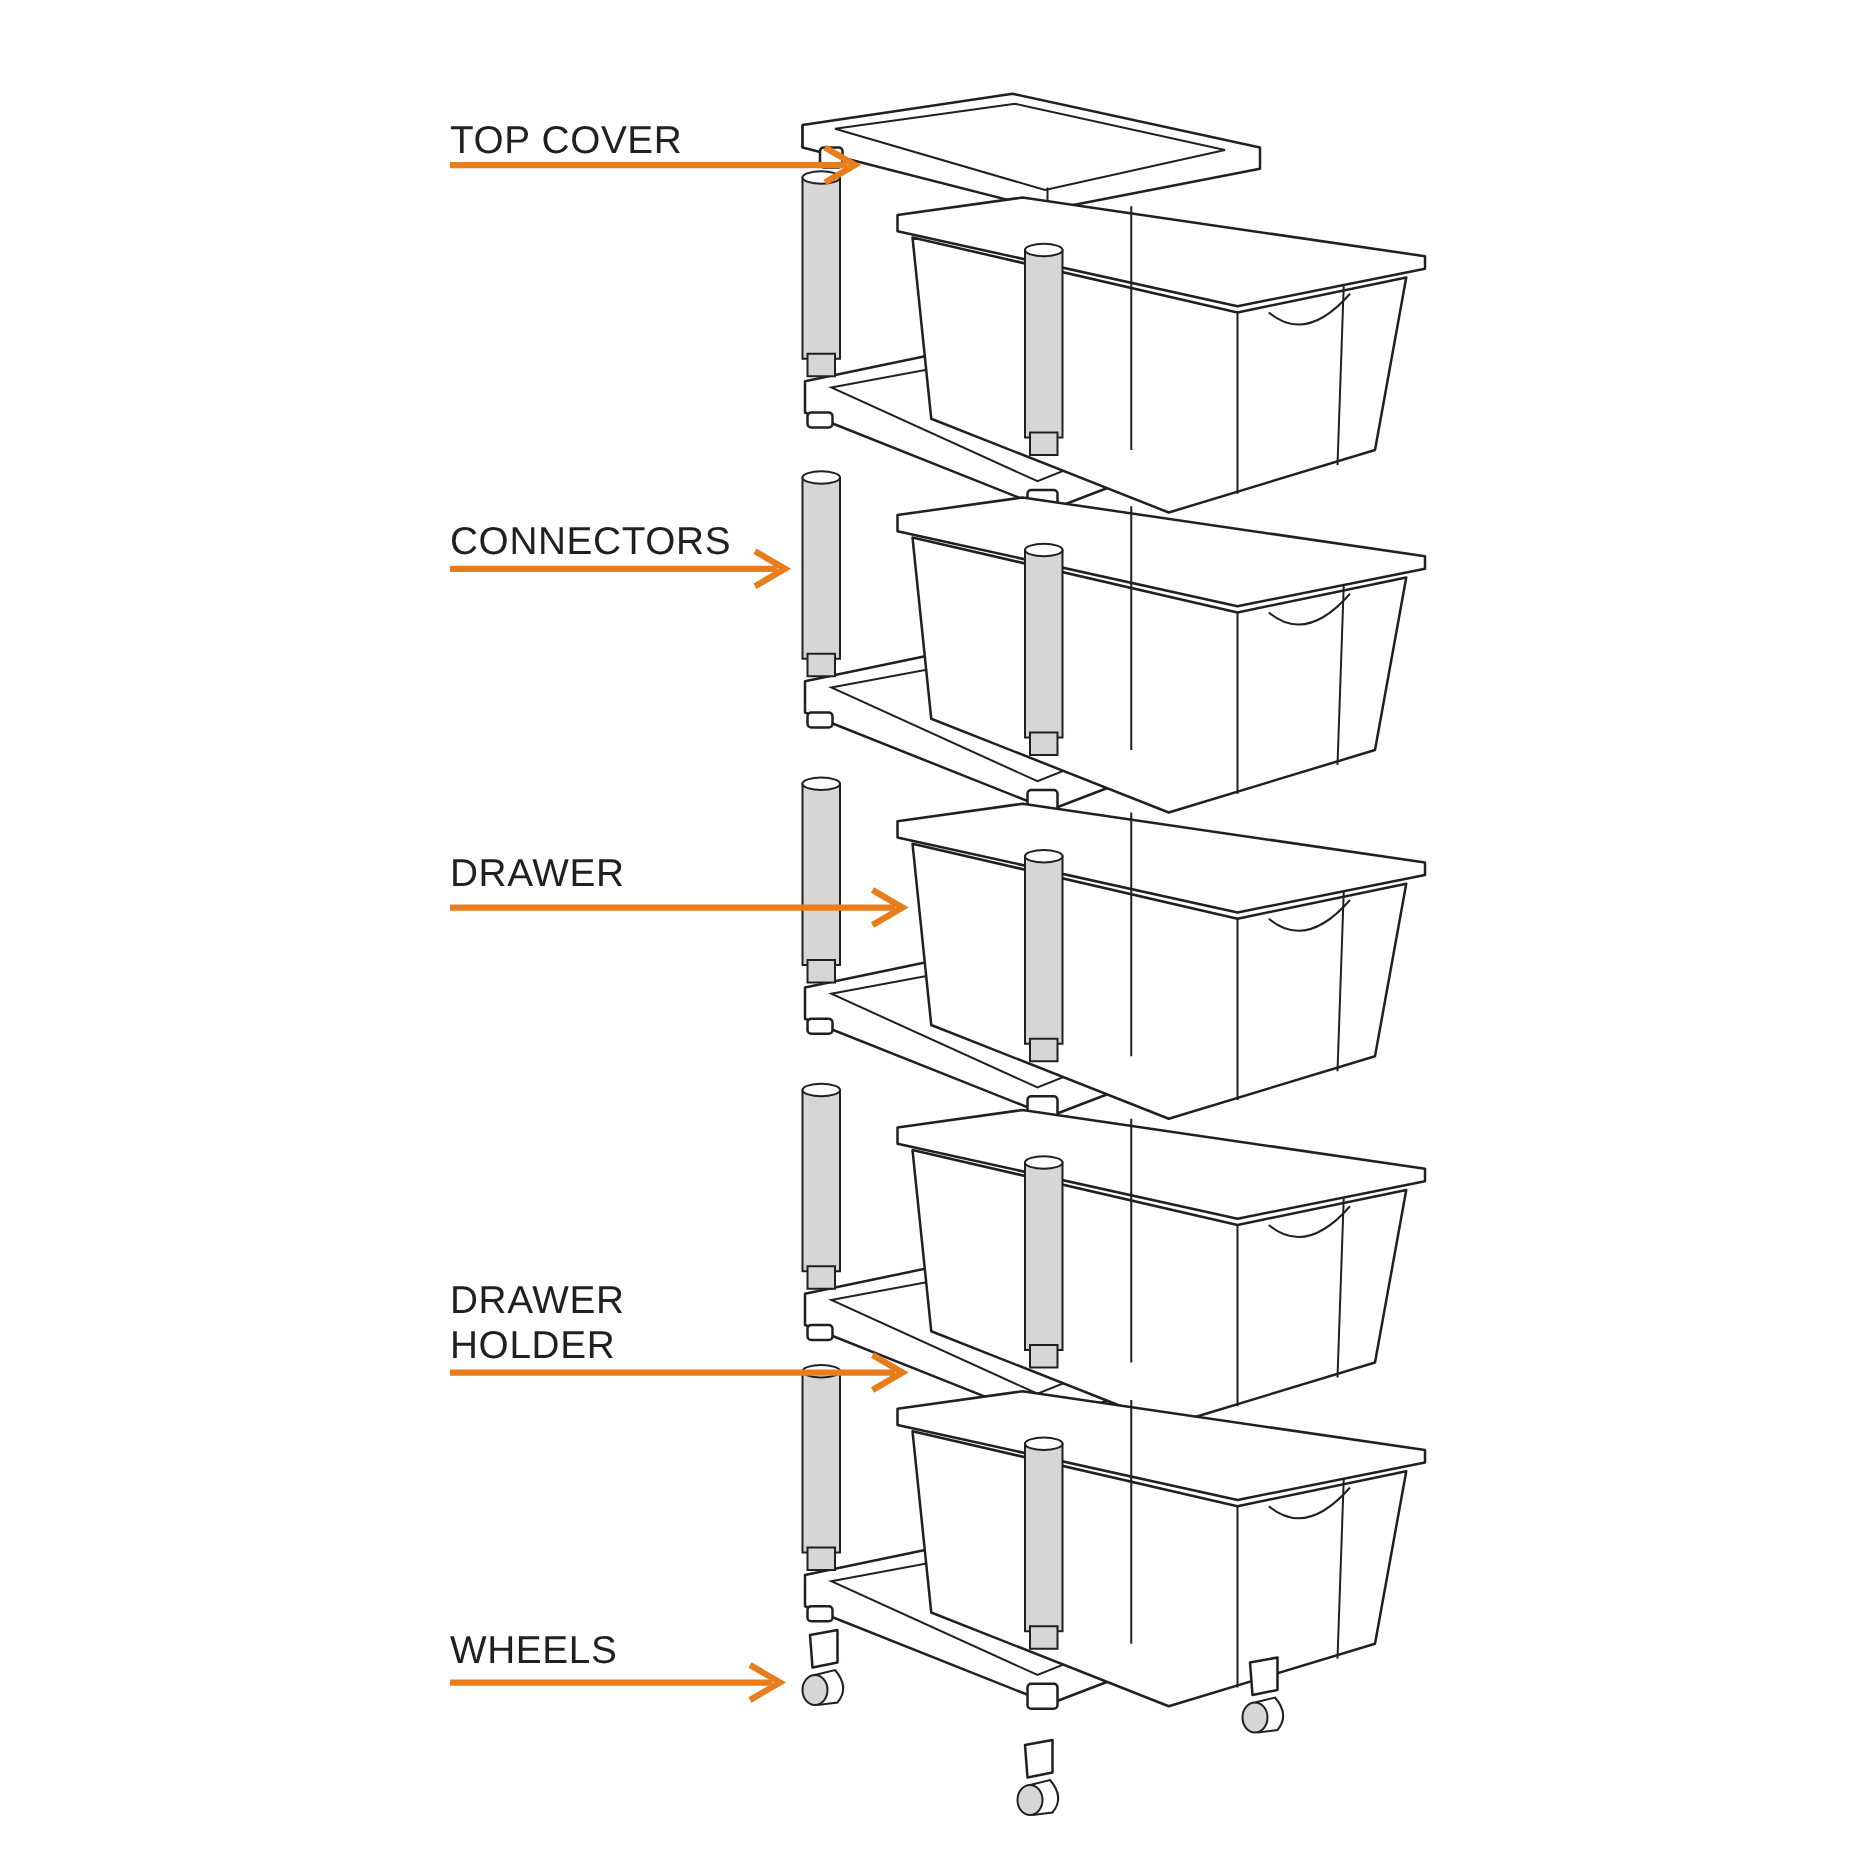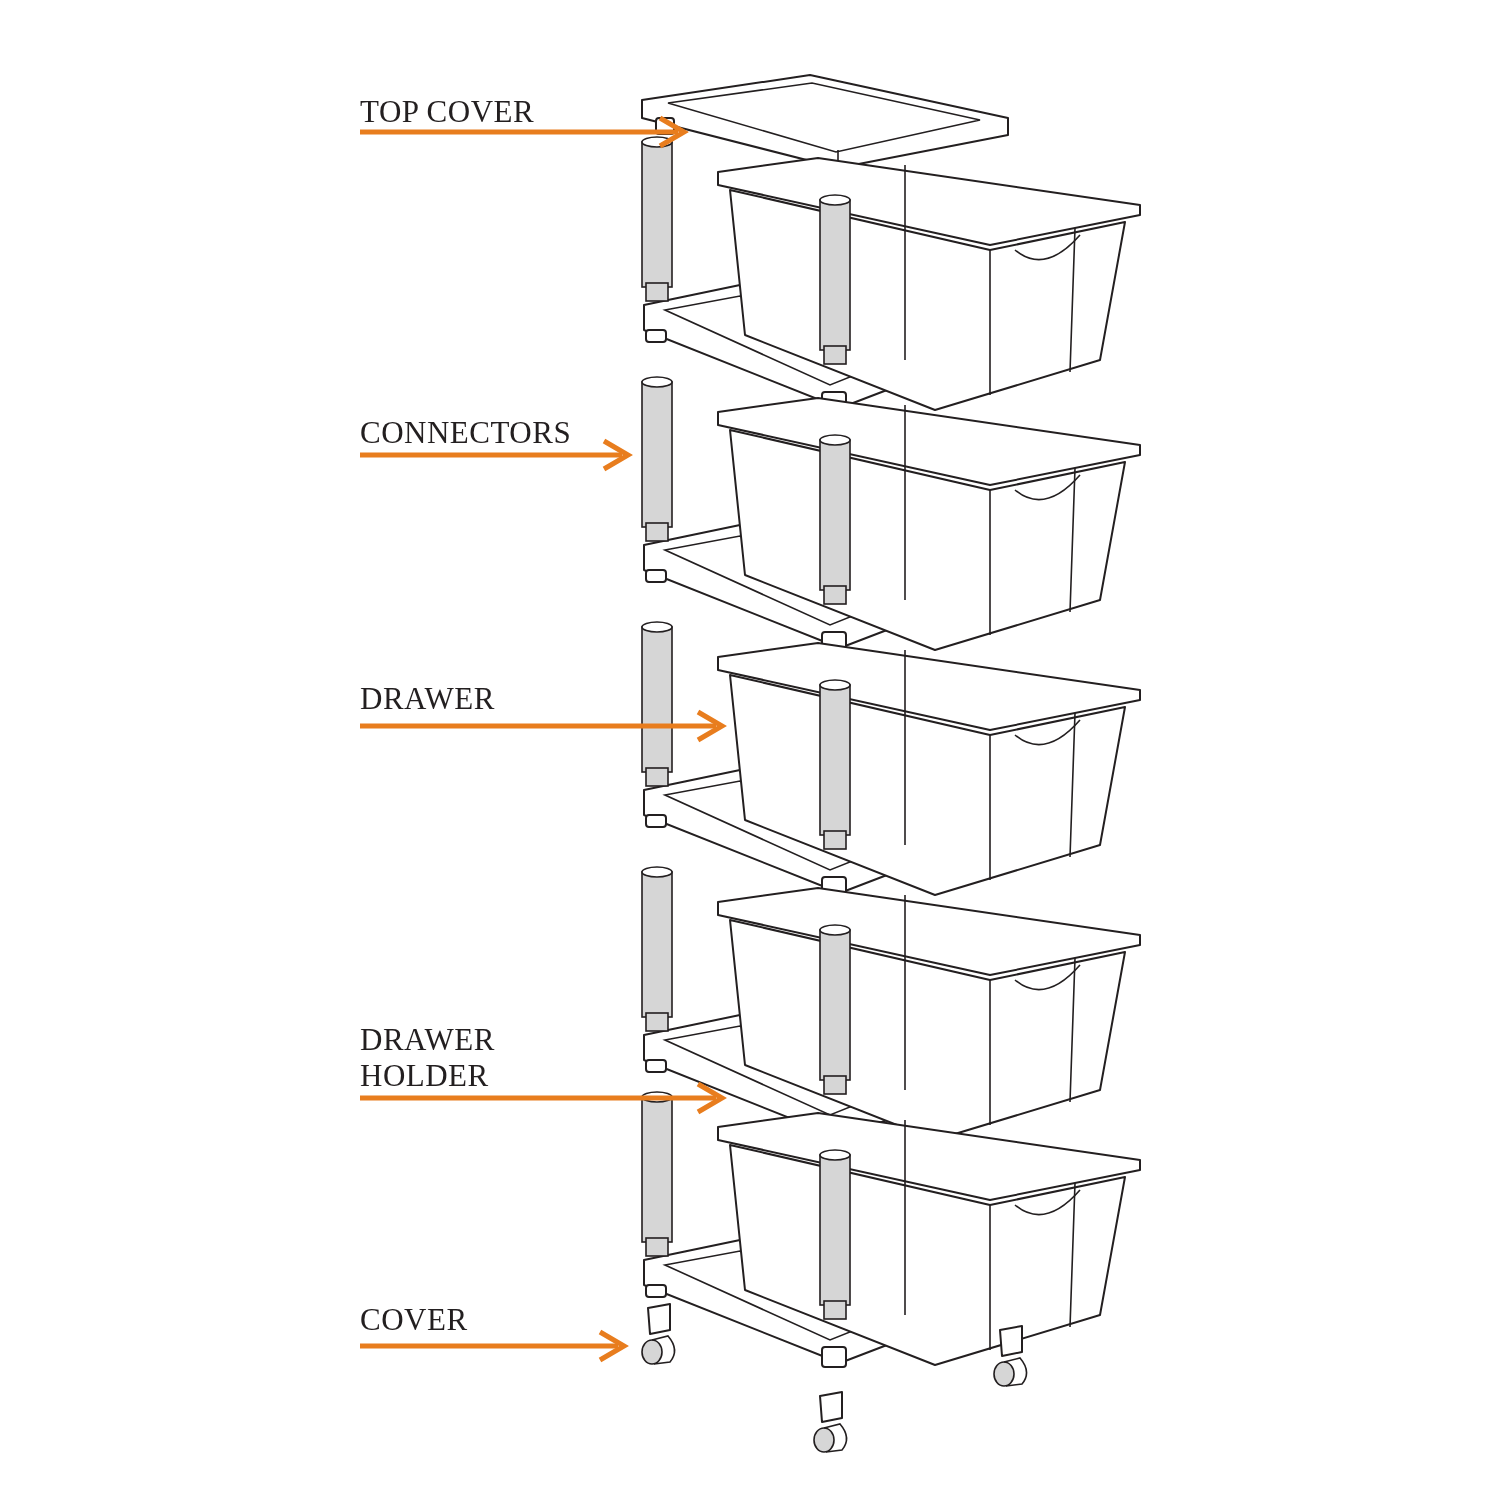--- a/index.html
+++ b/index.html
@@ -1,19 +1,19 @@
 <!DOCTYPE html>
 <html><head>
 <meta charset="utf-8">
 <style>
   html, body { margin: 0; padding: 0; background: #ffffff; }
   #stage { position: relative; width: 1500px; height: 1500px; background: #ffffff; overflow: hidden; }
   .label {
     position: absolute;
-    font-family: Liberation Serif, serif;
+    font-family: Liberation Sans, sans-serif;
     font-size: 31px;
     letter-spacing: 0.5px;
     color: #231f20;
     line-height: 36px;
     white-space: pre-line;
   }
   svg { position: absolute; left: 0; top: 0; }
 </style>
 </head>
 <body>
@@ -187,14 +187,14 @@
         <line x1="360" y1="1346" x2="618" y2="1346" stroke="#e87d1e" stroke-width="5"></line>
         <path d="M600 1332 L624 1346 L600 1360" fill="none" stroke="#e87d1e" stroke-width="5" stroke-linejoin="miter"></path>
       </g>
     </svg>
 
   <div class="label" style="left:360px;top:94px;">TOP COVER</div>
   <div class="label" style="left:360px;top:415px;text-align:center;">CONNECTORS</div>
   <div class="label" style="left:360px;top:681px;">DRAWER</div>
   <div class="label" style="left:360px;top:1022px;">DRAWER
 HOLDER</div>
-  <div class="label" style="left:360px;top:1302px;">COVER</div>
+  <div class="label" style="left:360px;top:1302px;">WHEELS</div>
 </div>
 
 </body></html>

